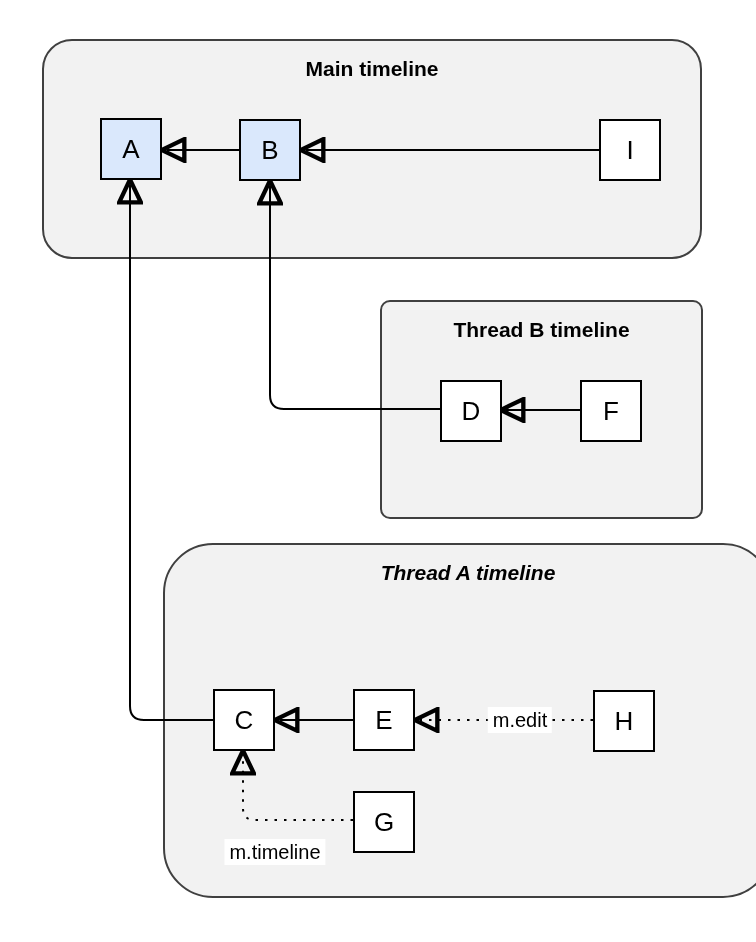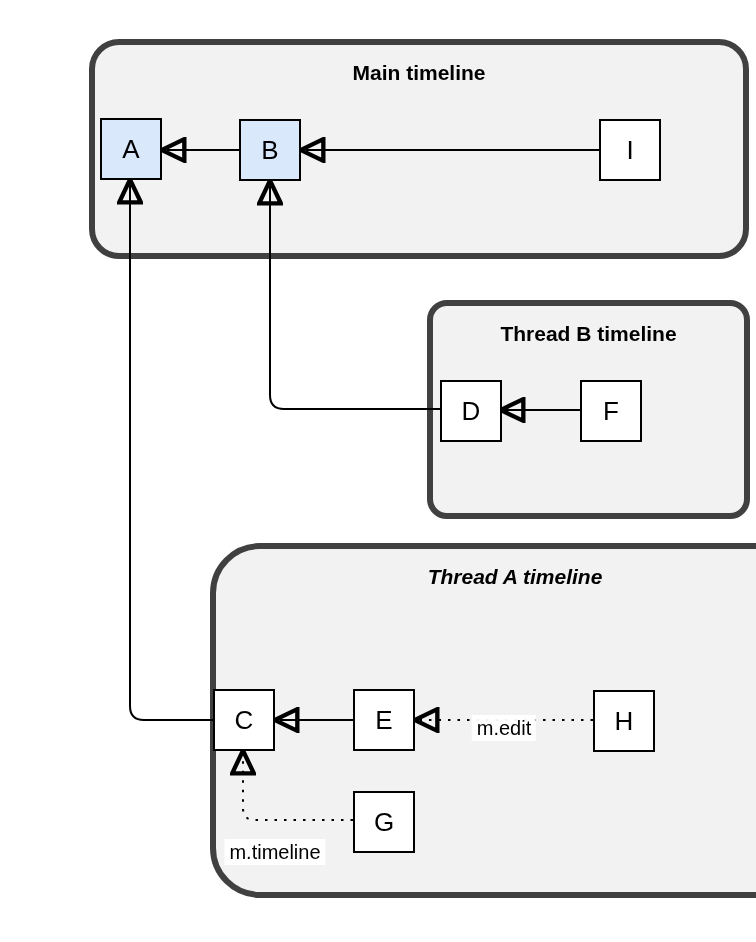--- a/index.html
+++ b/index.html
@@ -12,35 +12,34 @@
     position: relative;
     width: 756px;
     height: 942px;
     background: #ffffff;
     overflow: hidden;
   }
   
   .container-box {
     position: absolute;
     background: #f2f2f2;
-    border: 6px solid #404040;
+    border: 2px solid #404040;
     box-sizing: border-box;
     z-index: 1;
-    margin-left: 47px;
   }
   .container-box .container-title {
     display: block;
     text-align: center;
     font-weight: bold;
     font-size: 21px;
     color: #000000;
     margin-top: 16px;
   }
   #box-main    { left: 42px;  top: 39px;  width: 660px; height: 220px; border-radius: 30px; }
-  #box-threadb { left: 380px; top: 300px; width: 323px; height: 219px; border-radius: 20px; }
+  #box-threadb { left: 380px; top: 300px; width: 323px; height: 219px; border-radius: 10px; }
   #box-threada { left: 163px; top: 543px; width: 610px; height: 355px; border-radius: 50px; font-style: italic; }
 
   
   .node {
     position: absolute;
     width: 62px;
     height: 62px;
     box-sizing: border-box;
     background: #ffffff;
     border: 2px solid #000000;
@@ -84,21 +83,21 @@
     position: absolute;
     transform: translate(-50%, -50%);
     background: rgba(255,255,255,0.95);
     color: #000000;
     font-size: 20px;
     line-height: 1.2;
     padding: 1px 5px;
     white-space: nowrap;
     z-index: 4;
   }
-  #label-medit     { left: 504px; top: 720px; margin-top: 8px; }
+  #label-medit     { left: 520px; top: 720px; }
   #label-mreaction { left: 275px; top: 852px; }
 </style>
 </head>
 <body>
 
 <div class="canvas">
 
   <div class="container-box" id="box-main">
     <span class="container-title">Main timeline</span>
   </div>

